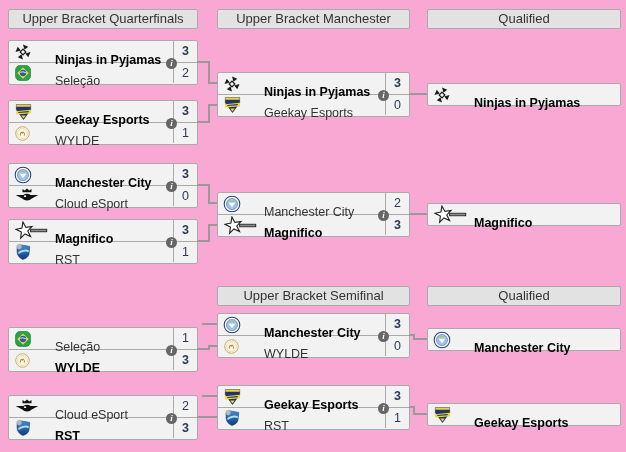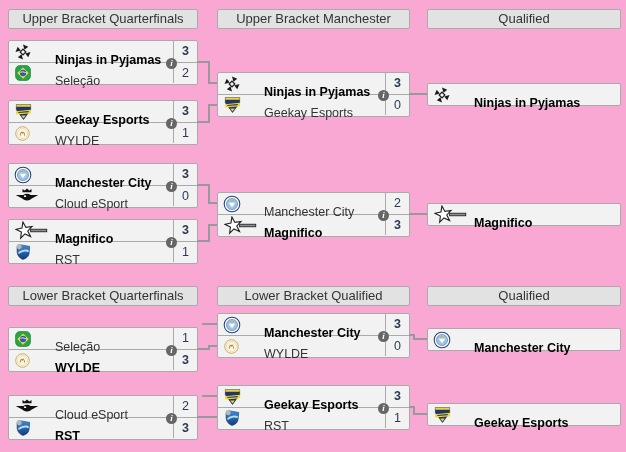--- a/index.html
+++ b/index.html
@@ -95,22 +95,21 @@
       <path d="M4.8 4.2 L9.2 4.2 M4.8 5.8 L9.2 5.8" stroke="#8a8f96" stroke-width="0.5"></path>
     </symbol>
   </defs>
 </svg>
 
 <div id="bracket">
 
   <div class="hdr" style="left:8px;top:9px;width:190px">Upper Bracket Quarterfinals</div>
   <div class="hdr" style="left:217px;top:9px;width:193px">Upper Bracket Manchester</div>
   <div class="hdr" style="left:427px;top:9px;width:194px">Qualified</div>
-  <div class="hdr" style="left:8px;top:286px;width:190px">Lower Bracket Quarterfinals</div>
-  <div class="hdr" style="left:217px;top:286px;width:193px">Lower Bracket Qualified</div>
+  <div class="hdr" style="left:217px;top:286px;width:193px">Upper Bracket Semifinal</div>
   <div class="hdr" style="left:427px;top:286px;width:194px">Qualified</div>
 
   <i class="conn" style="left:197px;top:61px;width:13px;height:2px"></i>
   <i class="conn" style="left:208px;top:61px;width:2px;height:23px"></i>
   <i class="conn" style="left:208px;top:82px;width:9px;height:2px"></i>
   <i class="conn" style="left:197px;top:121px;width:13px;height:2px"></i>
   <i class="conn" style="left:208px;top:104px;width:2px;height:19px"></i>
   <i class="conn" style="left:208px;top:104px;width:9px;height:2px"></i>
   <i class="conn" style="left:409px;top:93px;width:18px;height:2px"></i>
   <i class="conn" style="left:197px;top:184px;width:13px;height:2px"></i>

